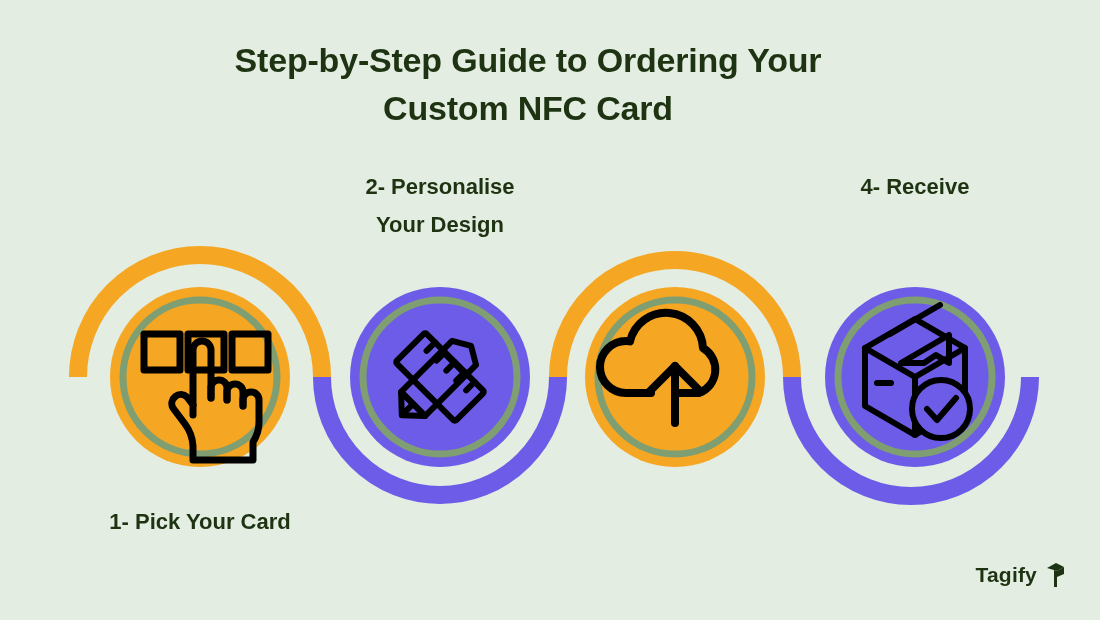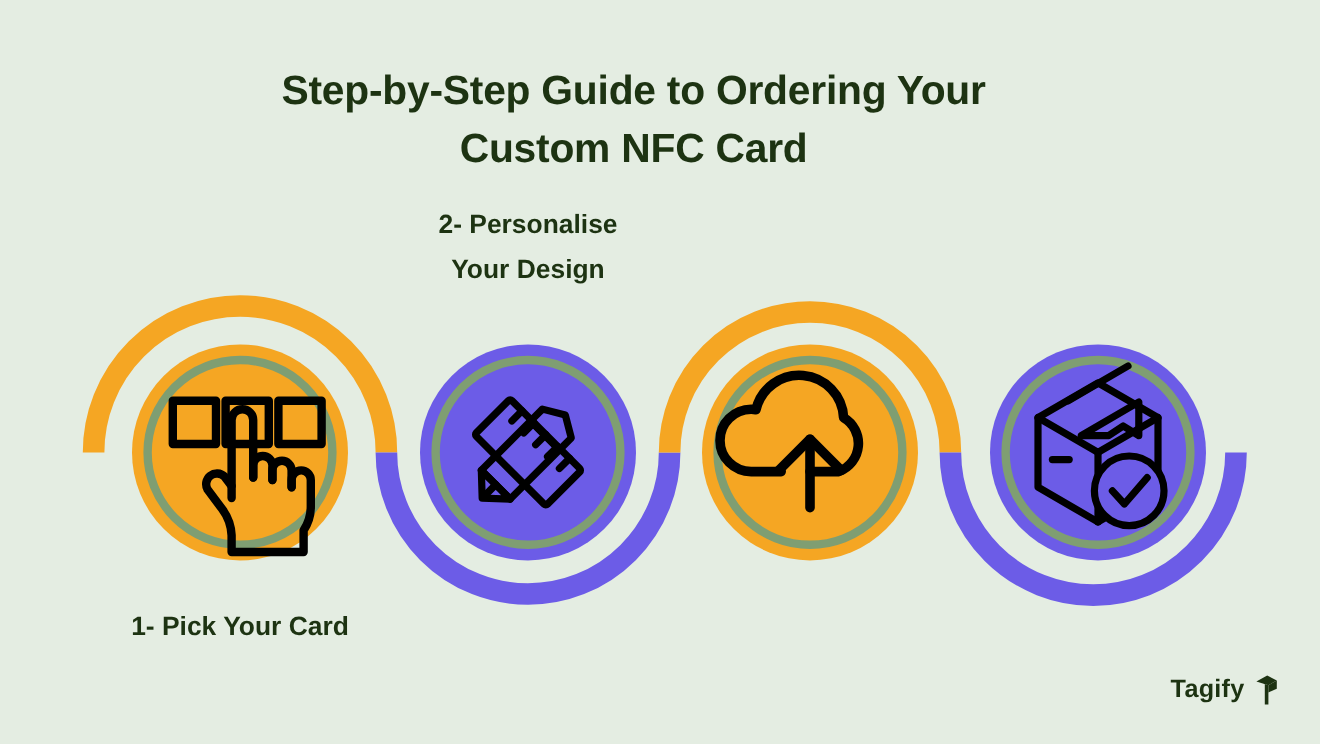--- a/index.html
+++ b/index.html
@@ -6,21 +6,21 @@
   body{
     width:1100px;height:620px;
     background:#e4ede2;
     font-family:"Liberation Sans",sans-serif;
     overflow:hidden;
     position:relative;
   }
   #stage{position:relative;width:1100px;height:620px;}
 
   .title{
-    position:absolute;left:0;top:52px;width:1056px;
+    position:absolute;left:0;top:36px;width:1056px;
     text-align:center;
     color:#1d3312;
     font-size:34px;
     font-weight:bold;
     line-height:1.42;
     letter-spacing:-0.2px;
   }
   .title span{display:block;}
 
   svg.canvas{position:absolute;left:0;top:0;width:1100px;height:620px;}
@@ -135,20 +135,21 @@
     <span>1- Pick Your Card</span>
   </div>
 
   <div class="step-label" style="left:320px;top:168px;width:240px;">
     <span>2- Personalise</span>
     <span>Your Design</span>
   </div>
 
 
   <div class="step-label" style="left:795px;top:168px;width:240px;">
+    <span>4- Receive</span>
   </div>
 
   <div class="logo">
     <span class="logo-text">Tagify</span>
     <svg width="22" height="26" viewBox="0 0 22 26">
       <path d="M3 6 L12 1 L20 5 L13 9 Z" fill="#1d3312"></path>
       <path d="M13 9 L20 5 L20 12 L13 15 Z" fill="#1d3312"></path>
       <path d="M10 8 L13 9 L13 25 L10 25 Z" fill="#1d3312"></path>
     </svg>
   </div>

